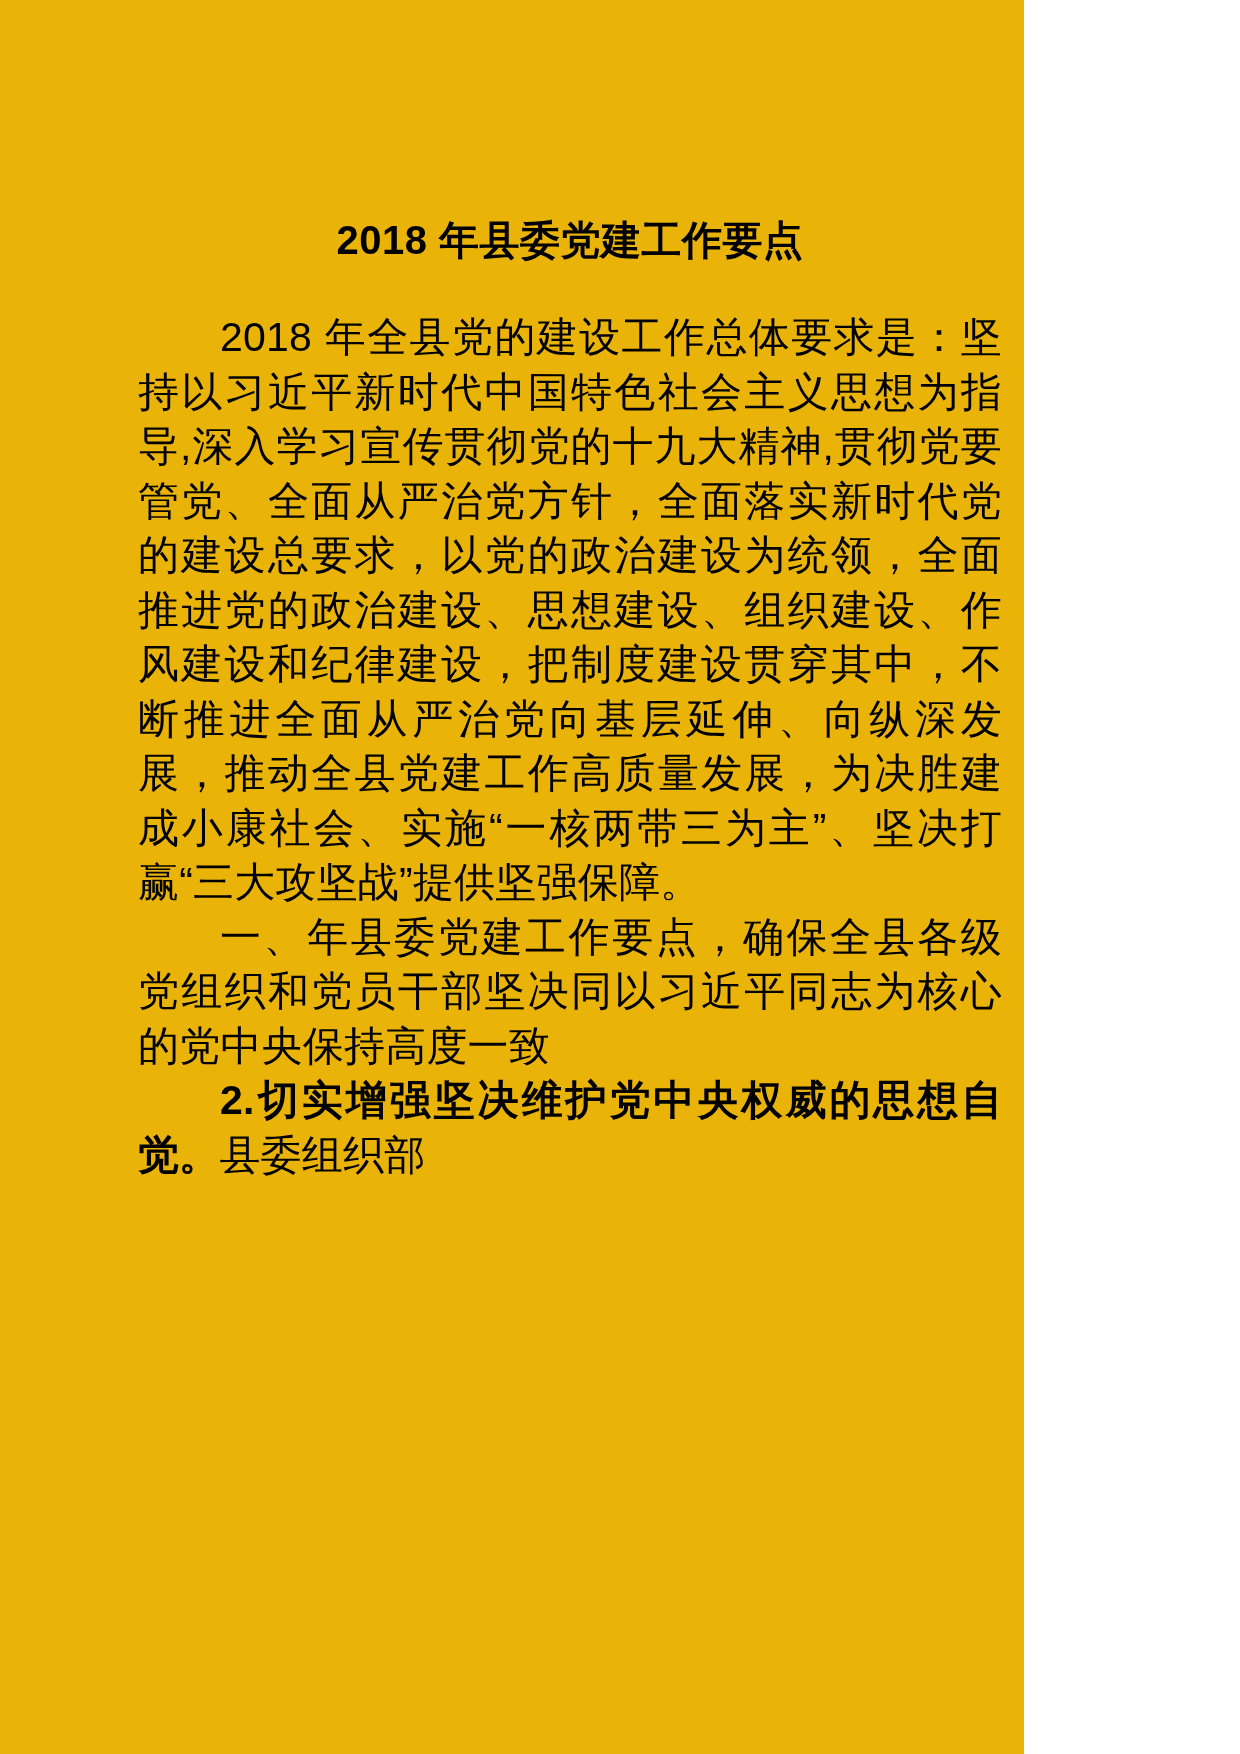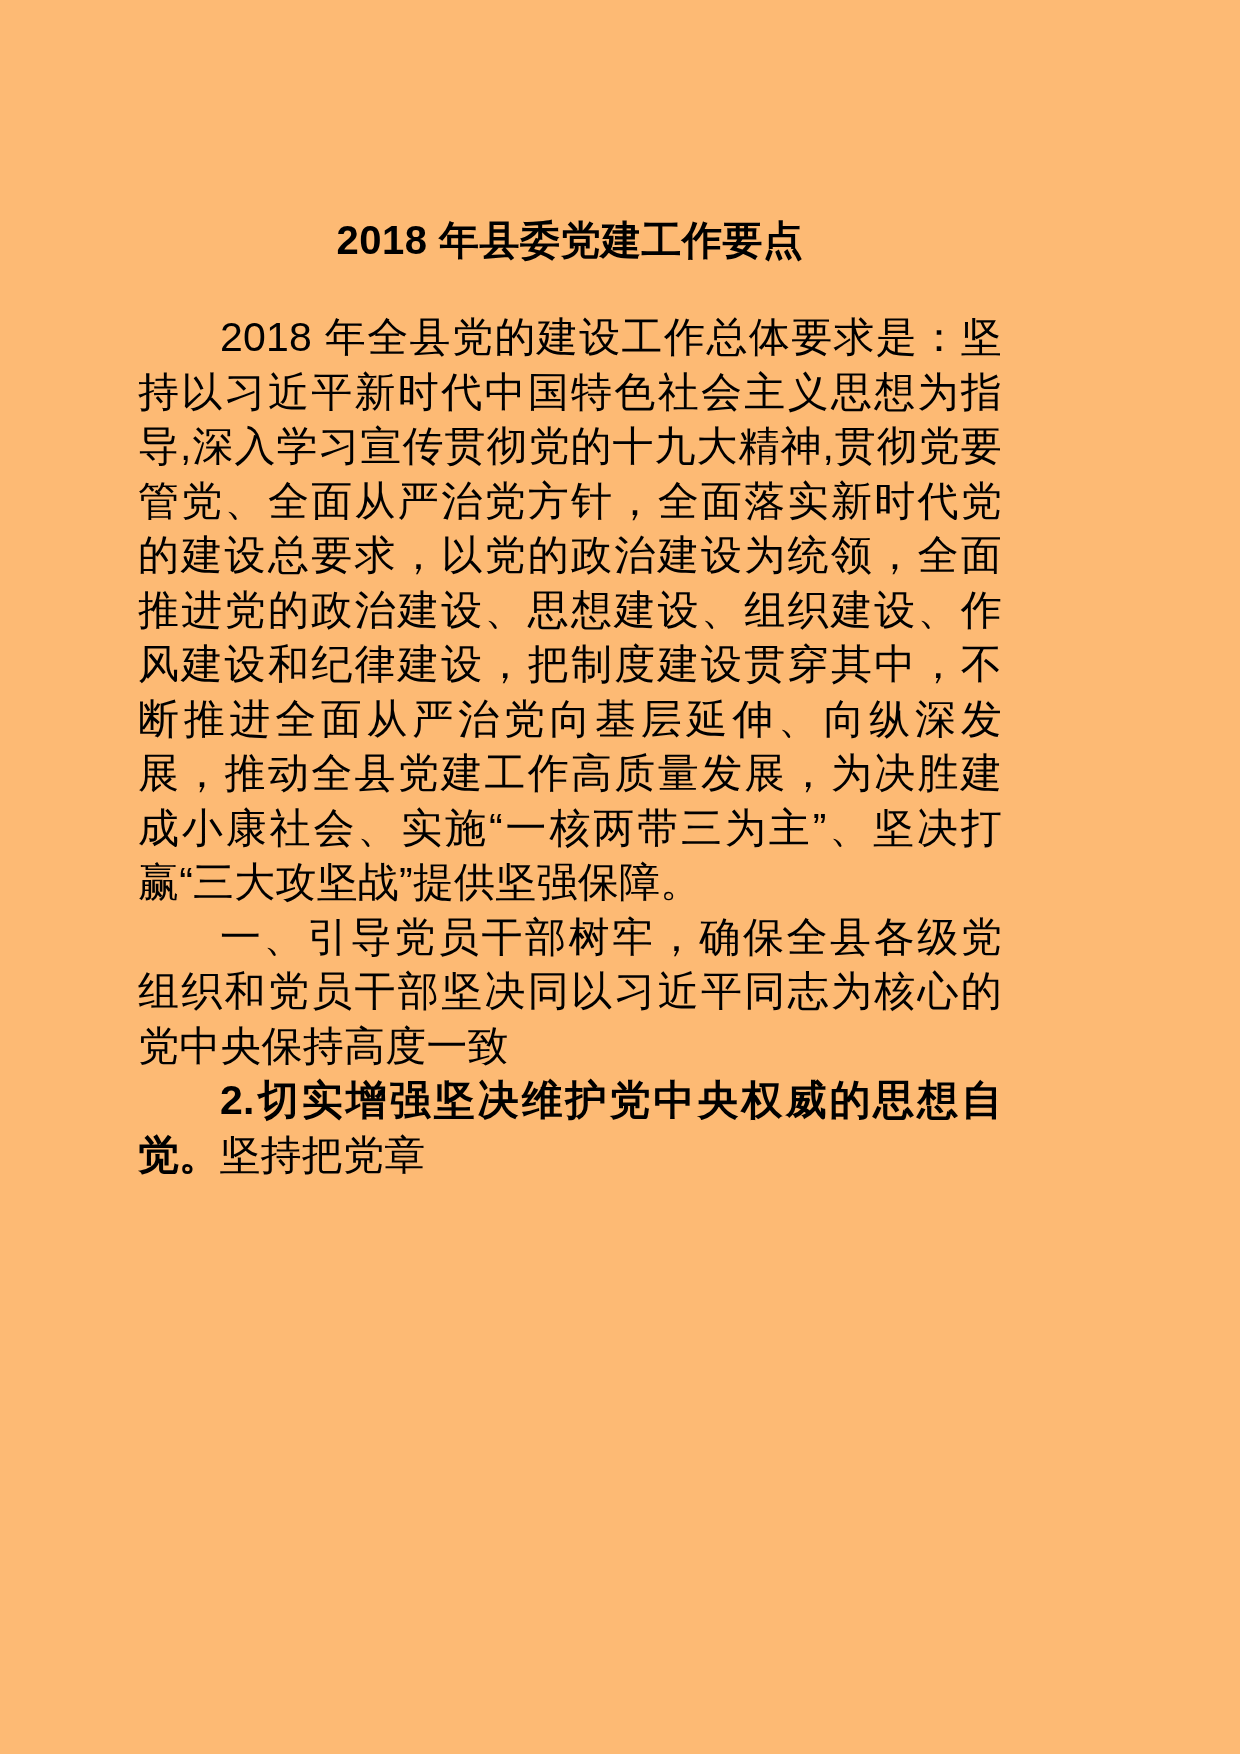--- a/index.html
+++ b/index.html
@@ -9,23 +9,23 @@
   }
   body {
     width: 1240px;
     height: 1754px;
     font-family: "Liberation Sans", "DejaVu Sans", sans-serif;
     color: #000000;
     -webkit-font-smoothing: antialiased;
   }
   .page {
     position: relative;
-    width: 1240px;
+    width: 1024px;
     height: 1754px;
-    background: #fdba74;
+    background: #eab308;
     box-sizing: border-box;
     padding: 0;
     overflow: hidden;
   }
   .content {
     position: absolute;
     left: 138px;
     top: 0;
     width: 864px;
   }
@@ -77,21 +77,21 @@
 </head>
 <body>
 
 <div class="page">
   <div class="content">
 
     <h1 class="doc-title">2018 年县委党建工作要点</h1>
 
     <p class="para first">2018 年全县党的建设工作总体要求是：坚持以习近平新时代中国特色社会主义思想为指导,深入学习宣传贯彻党的十九大精神,贯彻党要管党、全面从严治党方针，全面落实新时代党的建设总要求，以党的政治建设为统领，全面推进党的政治建设、思想建设、组织建设、作风建设和纪律建设，把制度建设贯穿其中，不断推进全面从严治党向基层延伸、向纵深发展，推动全县党建工作高质量发展，为决胜建成小康社会、实施“一核两带三为主”、坚决打赢“三大攻坚战”提供坚强保障。</p>
 
-    <p class="para section-head">一、引导党员干部树牢，确保全县各级党组织和党员干部坚决同以习近平同志为核心的党中央保持高度一致</p>
+    <p class="para section-head">一、年县委党建工作要点，确保全县各级党组织和党员干部坚决同以习近平同志为核心的党中央保持高度一致</p>
 
 
     <p class="para item">
-      <span class="num">2.</span><span class="bold-run">切实增强坚决维护党中央权威的思想自觉。</span><span>坚持把党章</span>
+      <span class="num">2.</span><span class="bold-run">切实增强坚决维护党中央权威的思想自觉。</span><span>县委组织部</span>
     </p>
 
   </div>
 </div>
 
 </body></html>

